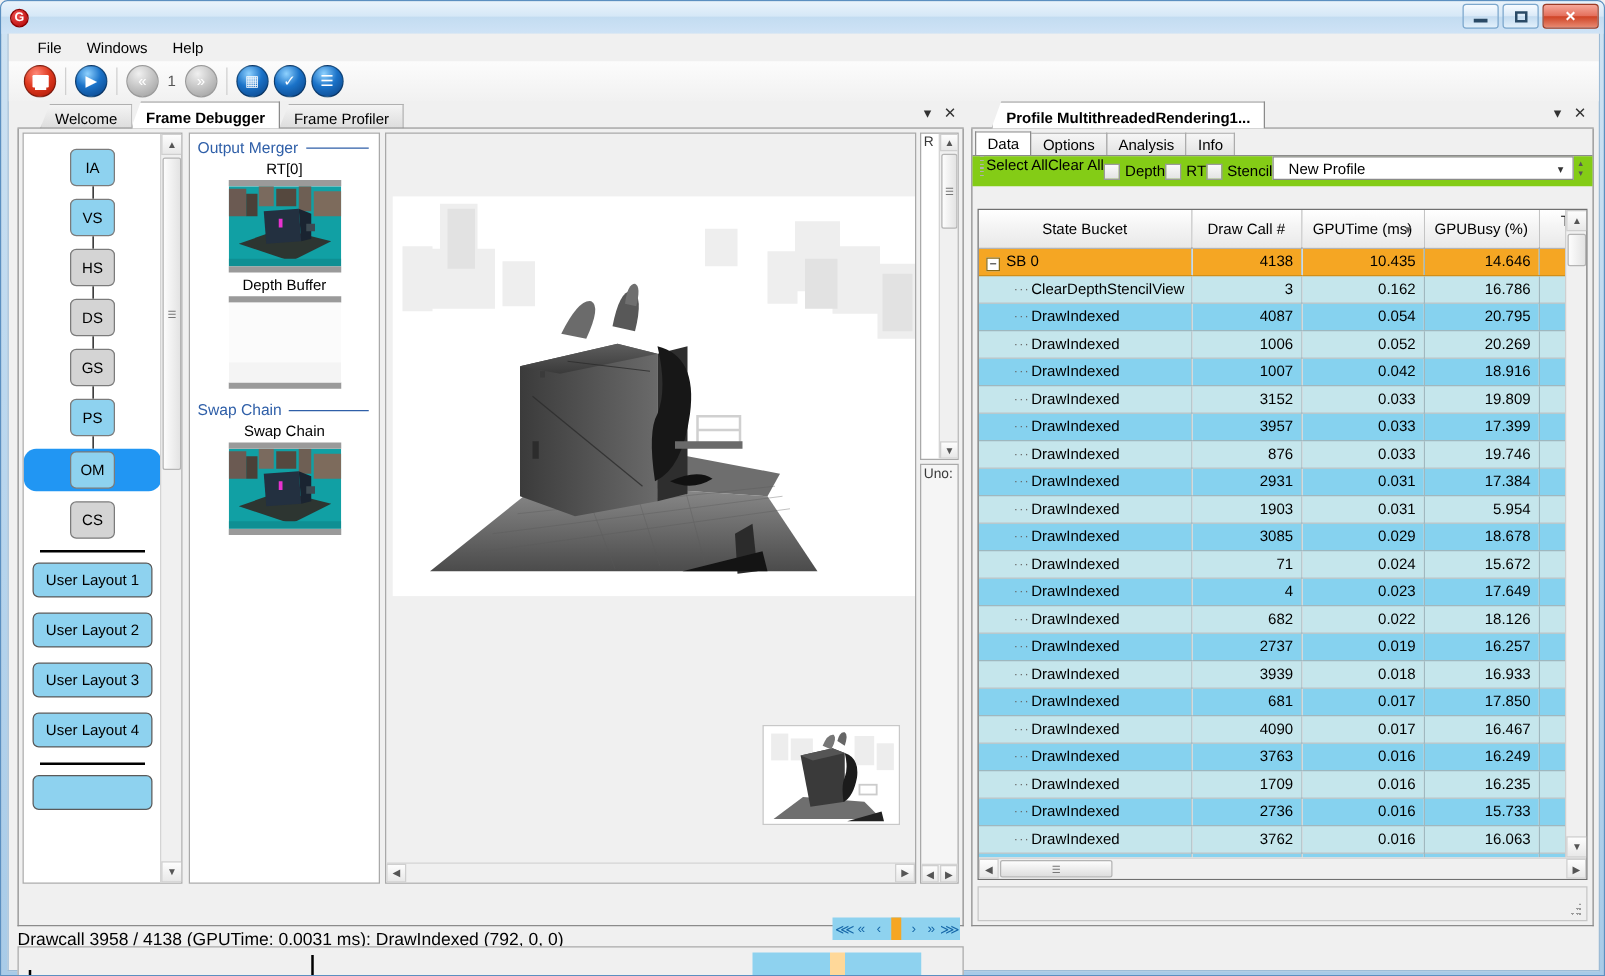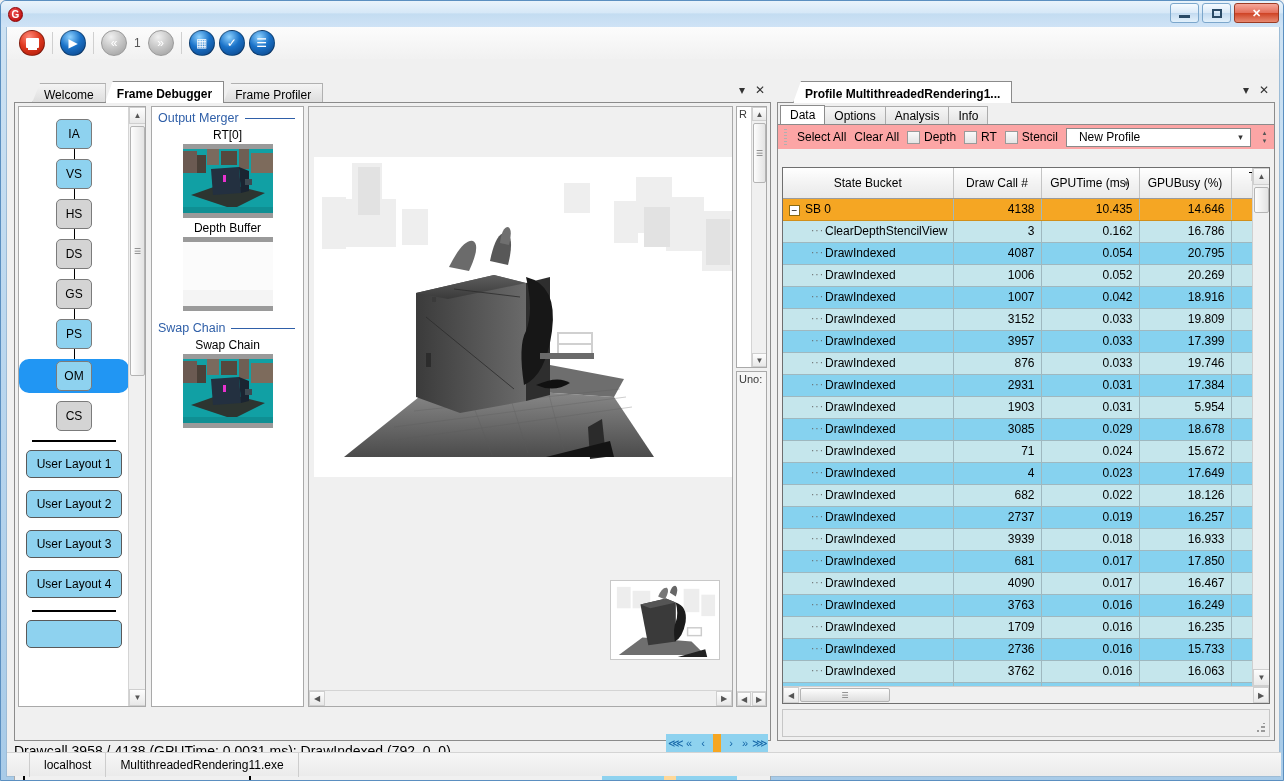--- a/index.html
+++ b/index.html
@@ -234,22 +234,22 @@
   .subtab {
     height:18px;padding:0 9px;font-size:12px;display:flex;align-items:center;
     background:linear-gradient(to bottom,#f6f6f6,#e3e3e3);
     border:1px solid #acacac;border-bottom:none;margin-right:-1px;
     clip-path: polygon(0 0, 100% 0, 100% 100%, 0 100%);
   }
   .subtab.active { background:#fff;height:19px;border-color:#8b8b8b;z-index:2; }
   .subtab-line { height:1px;background:#8b8b8b; }
 
   #proftoolbar {
-    height:24px;display:flex;align-items:center;gap:8px;padding:0 4px 0 6px;
-    background:#fca5a5;
+    height:24px;display:flex;padding:0 4px 0 6px;
+    background:#84cc16;
   }
   .grip { width:3px;height:16px;
           background:repeating-linear-gradient(to bottom,#b0b0b0 0 1px,transparent 1px 3px);
           margin-right:2px;}
   .tbtext { font-size:12px;color:#000;cursor:default; }
   .chk { display:flex;align-items:center;gap:4px;font-size:12px; }
   .chkbox { width:13px;height:13px;border:1px solid #9a9a9a;background:linear-gradient(to bottom,#fafafa,#e4e4e4); }
   .combo {
     flex:1;height:19px;border:1px solid #8a8a8a;background:#fff;
     display:flex;align-items:center;justify-content:space-between;
@@ -342,20 +342,25 @@
         </div>
       <div class="winbtn">
           <i class="glyph-max"></i>
         </div>
       <div class="winbtn close">✕</div>
     </div>
   </div>
 
   <div id="client">
 
+    <div id="menubar">
+      <div class="menuitem">File</div>
+      <div class="menuitem">Windows</div>
+      <div class="menuitem">Help</div>
+    </div>
 
     <div id="toolbar">
       <div class="tbgroup">
         <div class="tbicon ic-red">
             <div class="tb-monitor"></div>
           </div>
       </div>
       <div class="tbsep"></div>
       <div class="tbgroup">
         <div class="tbicon ic-blue">
@@ -950,19 +955,15 @@
           </div>
 
           <div id="prof-bottom">
             <div class="resize-grip"></div>
           </div>
         </div>
       </div>
 
     </div>
 
-    <div id="statusbar">
-      <div class="sbcell" style="border-left:1px solid #cdcdcd;margin-left:22px;">localhost</div>
-      <div class="sbcell">MultithreadedRendering11.exe</div>
-    </div>
 
   </div>
 </div>
 
 </body></html>

